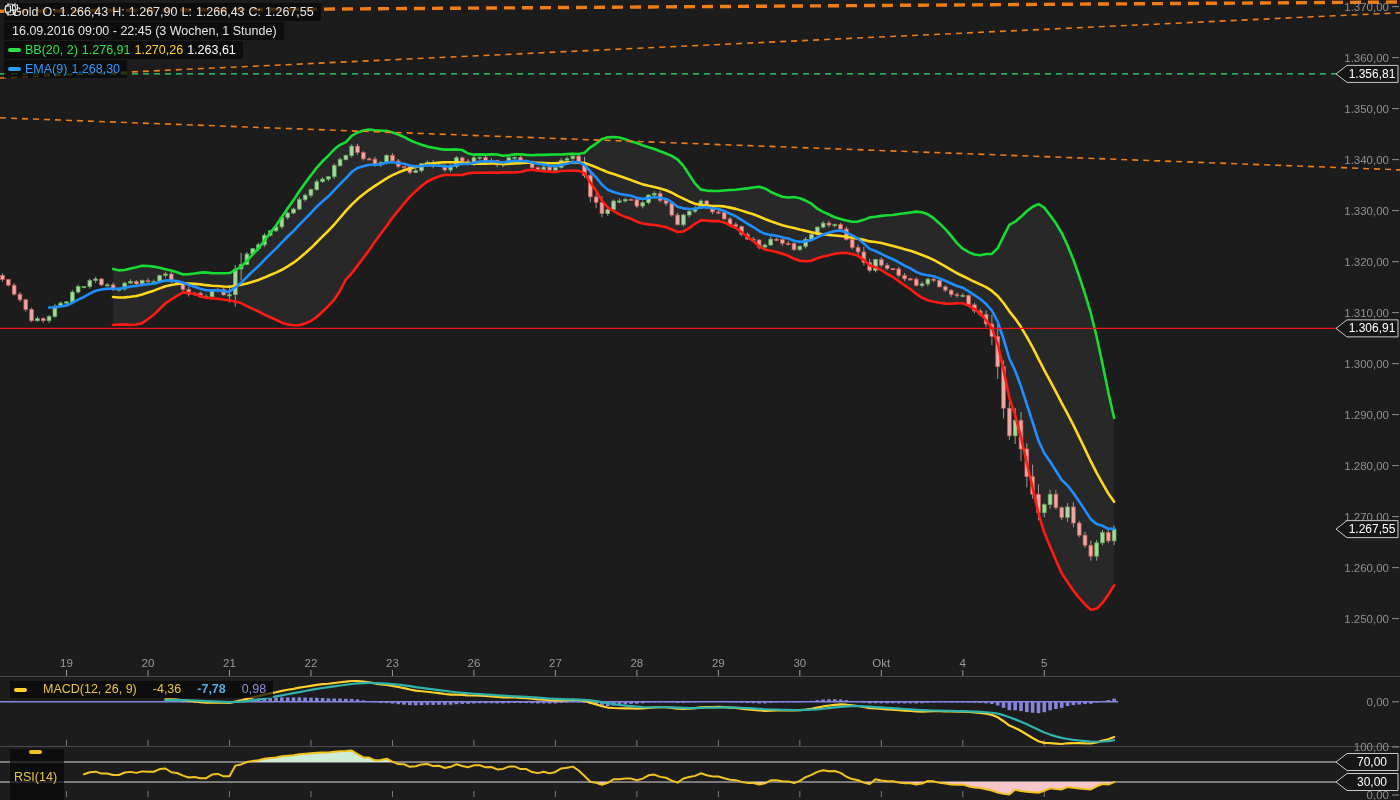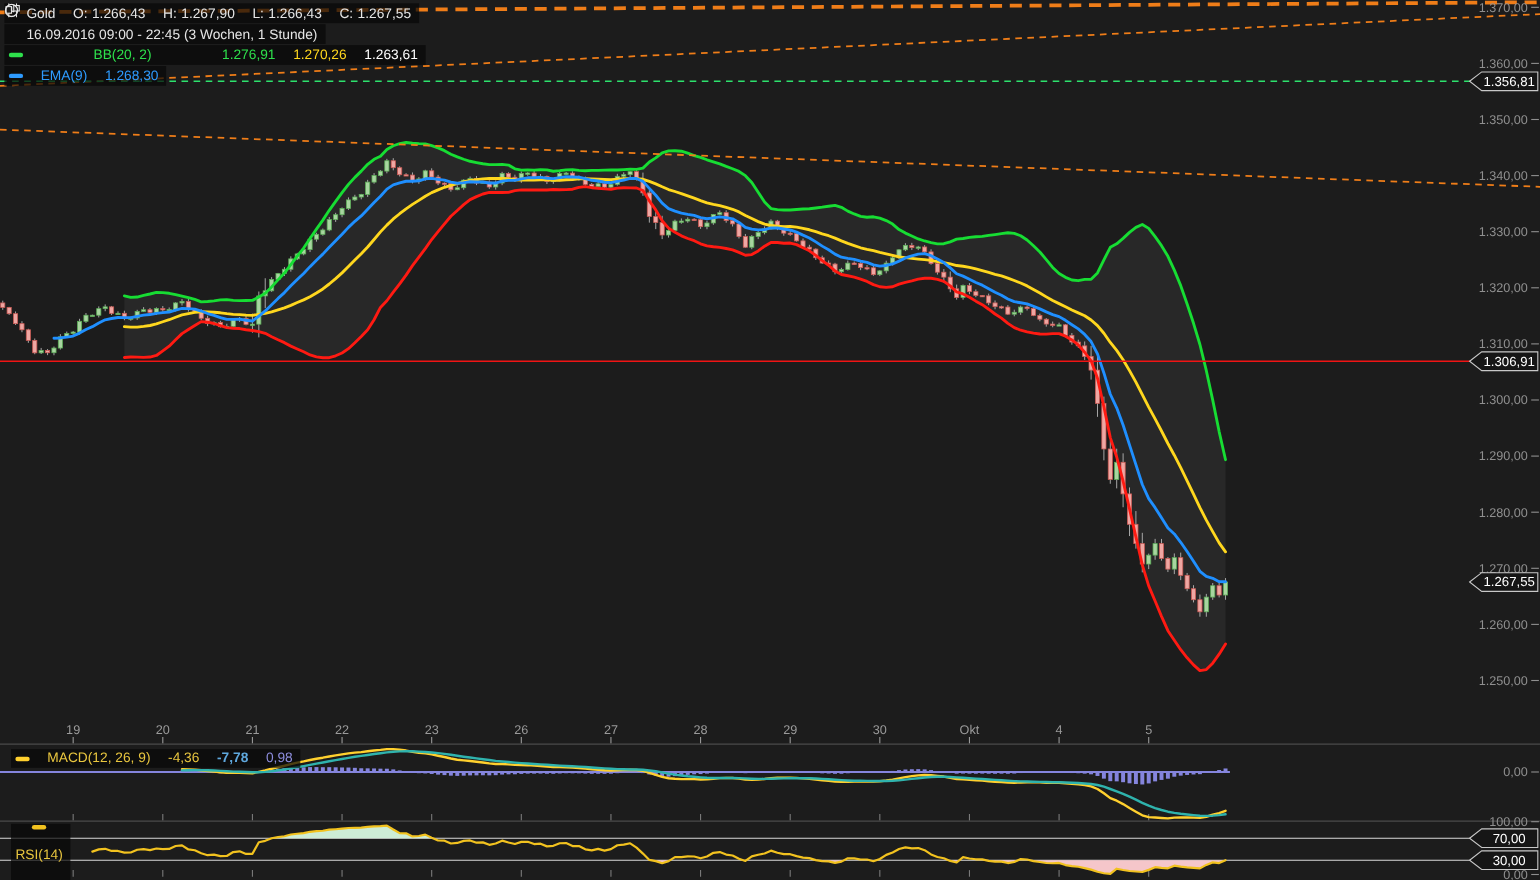--- a/index.html
+++ b/index.html
@@ -1,25 +1,25 @@
 <!DOCTYPE html>
 <html><head>
 <meta charset="utf-8">
 <style>
   html,body{margin:0;padding:0;background:#141414;}
   .screen{position:relative;width:1400px;height:800px;background:#1c1c1c;overflow:hidden;
           font-family:"Liberation Sans",sans-serif;}
   svg{position:absolute;left:0;top:0;}
   .legend{position:absolute;left:4px;top:3px;z-index:5;}
-  .lrow{display:flex;align-items:center;gap:16px;background:rgba(8,8,8,0.72);
+  .lrow{display:flex;align-items:center;gap:4px;background:rgba(8,8,8,0.72);
         padding:1px 7px 1px 4px;margin-bottom:1px;width:max-content;
         font-size:12.5px;color:#e6e6e6;line-height:16px;}
   .lrow .pair{display:inline-flex;gap:4px;}
   .swatch{display:inline-block;width:13px;height:4px;border-radius:2px;}
-  .c-green{color:#2ee04c;margin-left:48px;} .c-yellow{color:#ffd71e;} .c-red{color:#ffffff;text-align:center;}
+  .c-green{color:#2ee04c;} .c-yellow{color:#ffd71e;} .c-red{color:#ffffff;text-align:center;}
   .c-blue{color:#2e9bff;} .c-gold{color:#e9c63f;} .c-teal{color:#5fa8dd;font-weight:bold;} .c-purp{color:#8d8ddd;}
   .sub-legend{position:absolute;z-index:5;display:flex;align-items:center;gap:16px;
         background:rgba(8,8,8,0.72);padding:1px 7px 1px 4px;font-size:12.5px;line-height:15px;width:max-content;}
   .icon-cell{display:inline-flex;align-items:center;}
 </style>
 </head>
 <body>
 
 <div class="screen">
 

